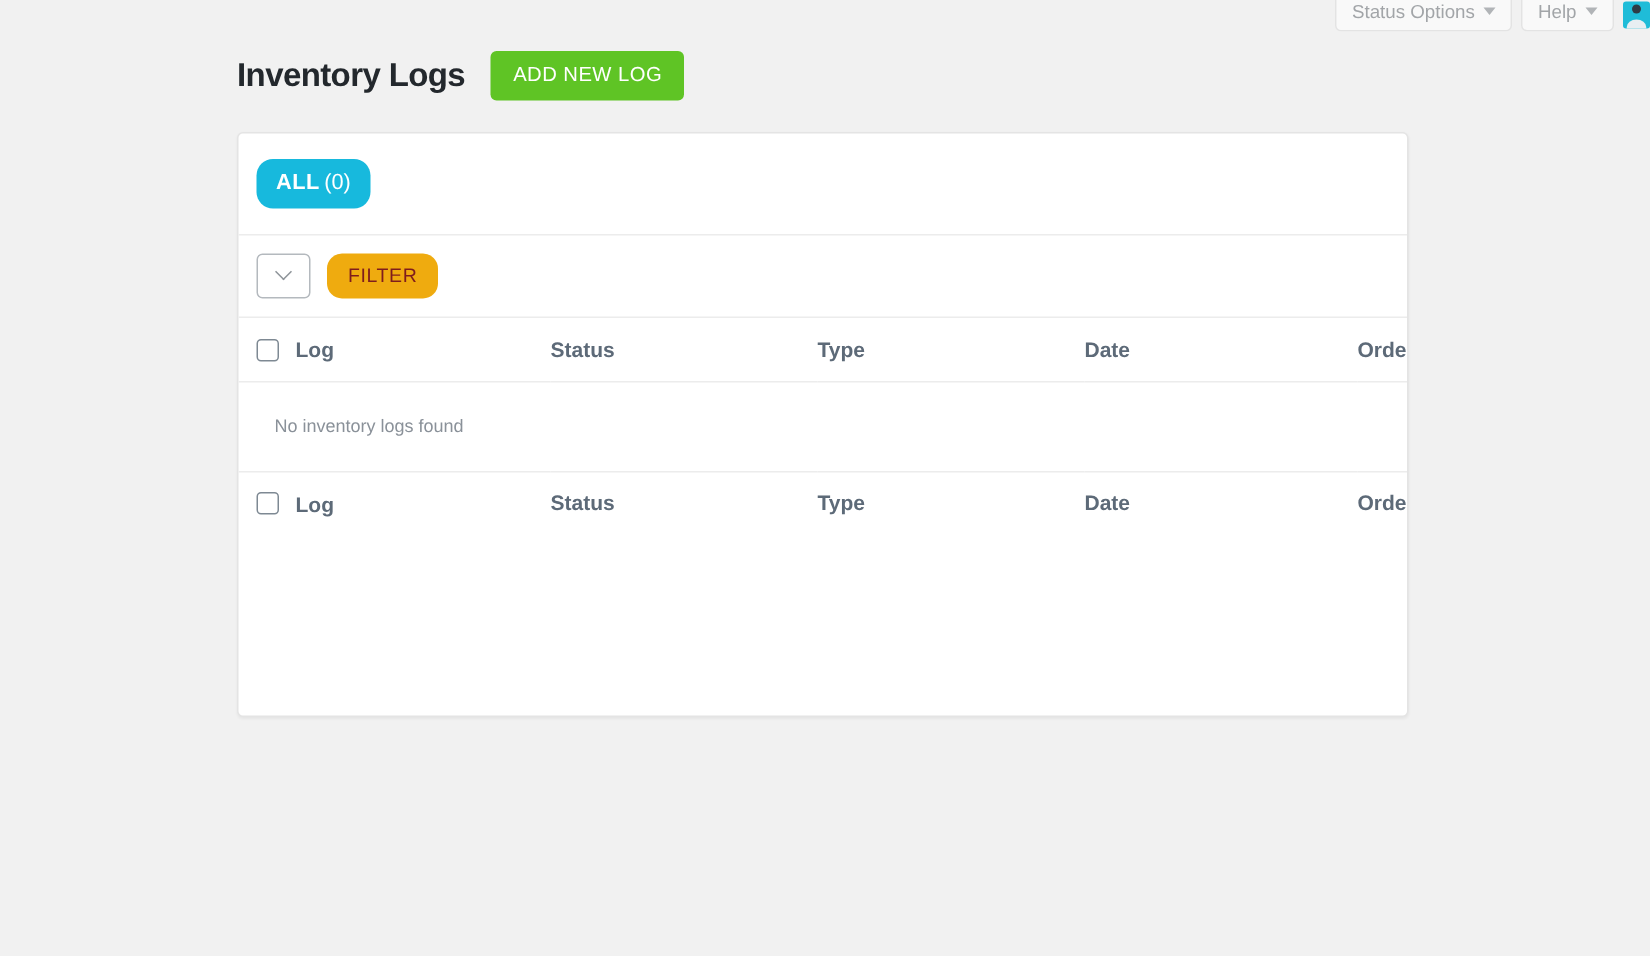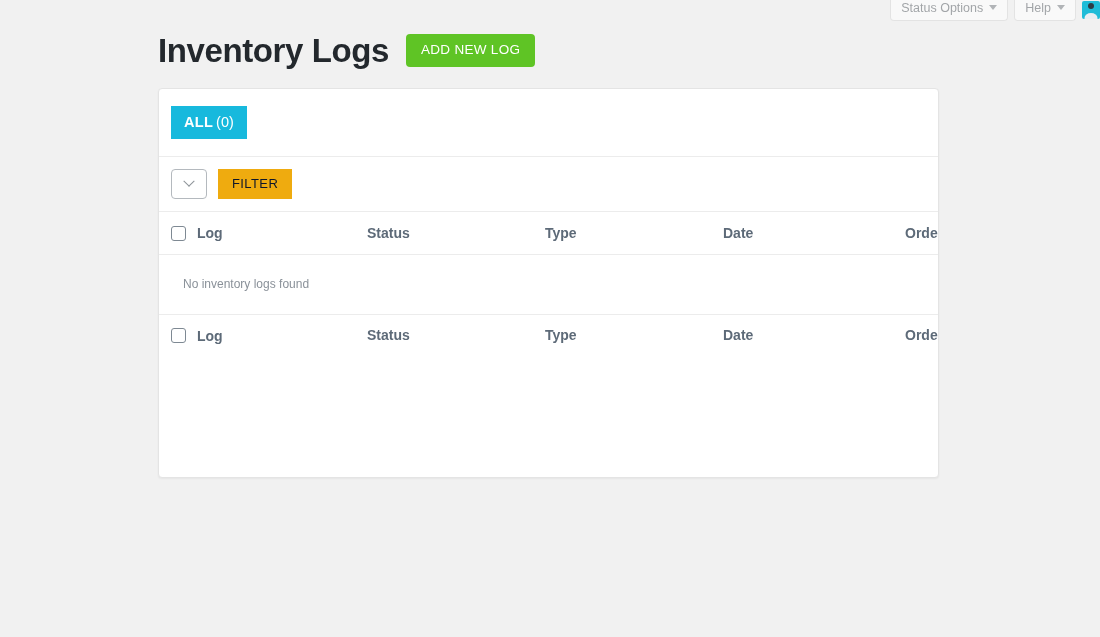--- a/index.html
+++ b/index.html
@@ -53,21 +53,21 @@
     width: 13px; height: 10px; border-radius: 50% 50% 0 0;
     background: #e8eef2;
   }
 
   
   .page-head {
     position: absolute; top: 34px; left: 158px;
     display: flex; align-items: center; gap: 17px;
   }
   .page-title {
-    font-size: 33px; font-weight: bold; color: #23282d;
+    font-size: 22px; font-weight: bold; color: #23282d;
     letter-spacing: -0.4px; line-height: 1;
     margin: 0;
   }
   .add-btn {
     background: #5fc425;
     color: #ffffff;
     border: none; border-radius: 4px;
     padding: 9px 15px 10px;
     font-size: 13.5px; letter-spacing: .3px;
     cursor: pointer;
@@ -87,21 +87,21 @@
 
   .tabbar {
     height: 68px;
     display: flex; align-items: center;
     padding: 0 12px;
     border-bottom: 1px solid #ececec;
   }
   .tab-pill {
     background: #17b9dd;
     color: #ffffff;
-    border: none; border-radius: 0;
+    border: none; border-radius: 11px;
     padding: 9px 13px 10px;
     font-size: 14.5px; line-height: 1;
     cursor: pointer;
   }
   .tab-pill .t-label { font-weight: bold; letter-spacing: .3px; }
   .tab-pill .t-count { font-weight: normal; margin-left: 3px; }
 
   .filterbar {
     height: 55px;
     display: flex; align-items: center; gap: 11px;
@@ -117,22 +117,22 @@
     cursor: pointer;
   }
   .chev {
     width: 8px; height: 8px;
     border-right: 1.4px solid #8d9398;
     border-bottom: 1.4px solid #8d9398;
     transform: rotate(45deg) translate(-2px,-2px);
   }
   .filter-btn {
     background: #efab0f;
-    color: #0f172a;
-    border: none; border-radius: 0;
+    color: #7f1d1d;
+    border: none; border-radius: 10px;
     padding: 8px 14px 9px;
     font-size: 13px; letter-spacing: .4px;
     cursor: pointer; line-height: 1;
   }
 
   
   .tbl-wrap { position: relative; }
   .tbl { width: 100%; border-collapse: collapse; table-layout: fixed; }
   .tbl th, .tbl td {
     text-align: left;

